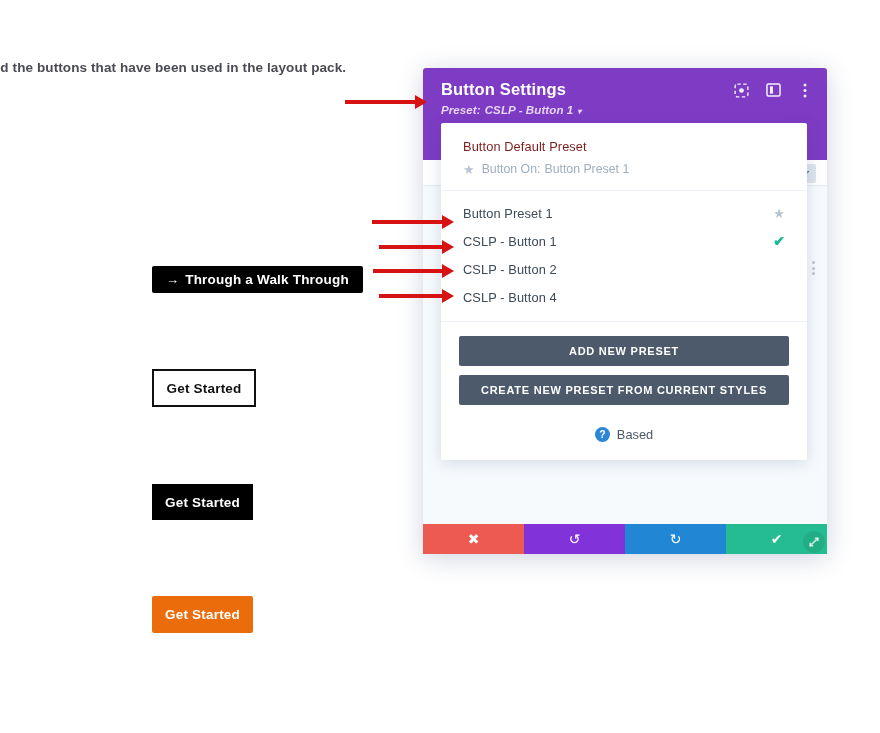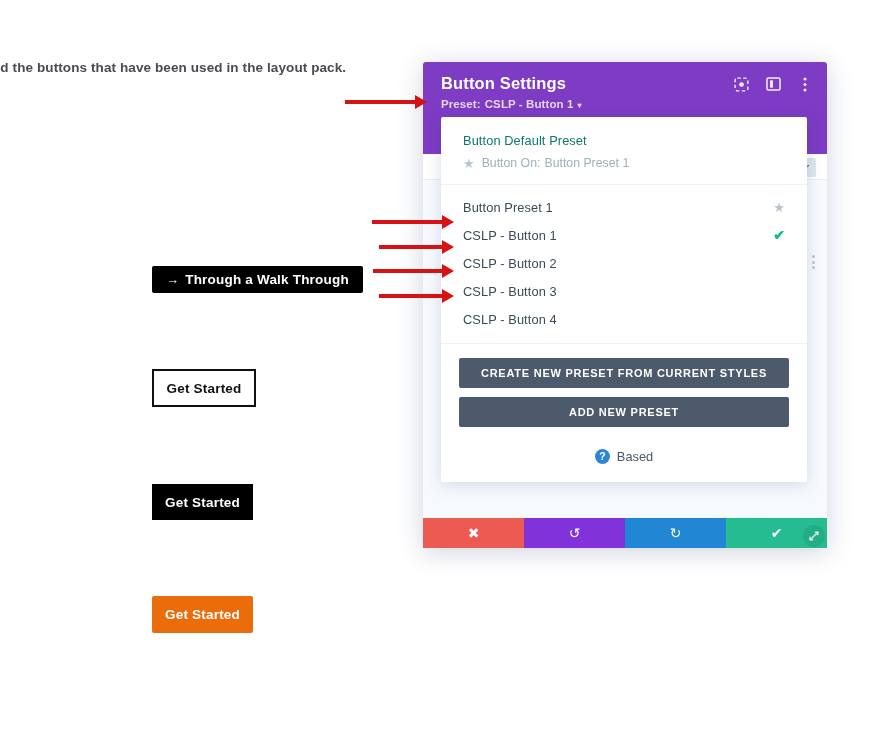--- a/index.html
+++ b/index.html
@@ -111,21 +111,21 @@
     width: 0; height: 0;
     border-top: 7px solid transparent;
     border-bottom: 7px solid transparent;
     border-left: 12px solid #d61212;
   }
 
   
   .modal {
     position: absolute;
     left: 423px;
-    top: 62px;
+    top: 68px;
     width: 404px;
     height: 486px;
     background: #f7fafd;
     box-shadow: 0 4px 26px rgba(40,60,110,0.22);
     border-radius: 3px 3px 0 0;
     overflow: hidden;
   }
 
   .modal-header {
     position: relative;
@@ -143,20 +143,21 @@
   .modal-header .preset-line {
     margin-top: 1px;
     font-size: 11.5px;
     font-weight: 700;
     color: #e6d5f7;
     letter-spacing: 0.1px;
     display: inline-flex;
     align-items: flex-end;
     gap: 4px;
     cursor: pointer;
+    font-style: italic;
   }
   .preset-caret { font-size: 8px; position: relative; top: 0px; }
 
   .header-icons {
     position: absolute;
     right: 14px;
     top: 14px;
     display: flex;
     align-items: center;
     gap: 16px;
@@ -223,21 +224,21 @@
     border-radius: 2px;
     padding-bottom: 6px;
   }
 
   .dd-current {
     padding: 16px 22px 14px 22px;
     border-bottom: 1px solid #eef2f6;
   }
   .dd-current .cur-name {
     font-size: 12.8px;
-    color: #0f766e;
+    color: #7f1d1d;
     letter-spacing: 0.1px;
   }
   .dd-current .cur-based {
     margin-top: 8px;
     font-size: 12.3px;
     color: #9fafbd;
     display: flex;
     align-items: center;
     gap: 7px;
   }
@@ -436,32 +437,29 @@
           <span class="star">★</span>
         </div>
         <div class="preset-item">
           <span>CSLP - Button 1</span>
           <span class="check">✔</span>
         </div>
         <div class="preset-item">
           <span>CSLP - Button 2</span>
         </div>
         <div class="preset-item">
-          <span>CSLP - Button 3</span>
-        </div>
-        <div class="preset-item">
           <span>CSLP - Button 4</span>
         </div>
       </div>
 
       <div class="dd-divider"></div>
 
       <div class="dd-actions">
+        <button class="dd-btn">ADD NEW PRESET</button>
         <button class="dd-btn">CREATE NEW PRESET FROM CURRENT STYLES</button>
-        <button class="dd-btn">ADD NEW PRESET</button>
       </div>
 
       <div class="dd-help">
         <span class="help-badge">?</span>
         <span>Based</span>
       </div>
     </div>
 
     <div class="modal-footer">
       <button class="foot-btn foot-cancel">✖</button>

